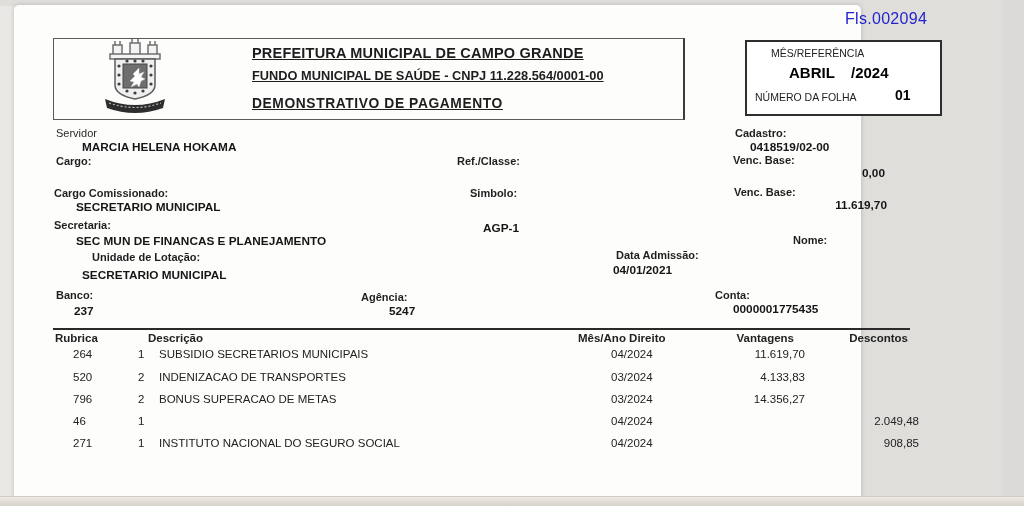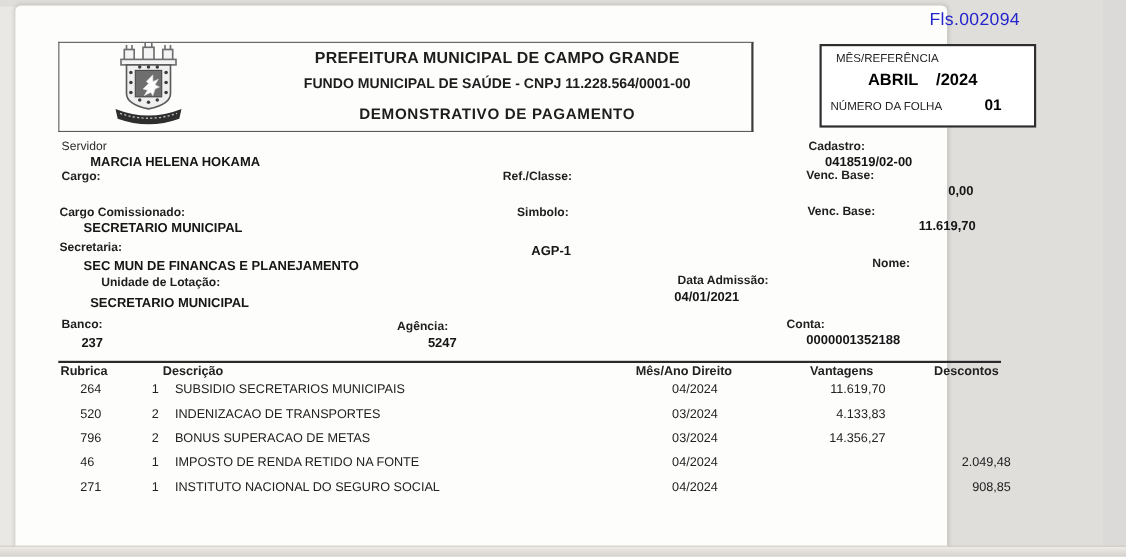--- a/index.html
+++ b/index.html
@@ -9,27 +9,27 @@
   #right-strip{position:absolute;left:1003px;top:0;width:21px;height:498px;background:#dbdad8;}
   #page{position:absolute;left:14px;top:5px;width:847px;height:493px;background:#fdfdfc;
         border-radius:5px 5px 0 0;box-shadow:0 0 5px rgba(0,0,0,.18);}
   #bottom-bar{position:absolute;left:0;bottom:0;width:1024px;height:9px;
         background:linear-gradient(#eeebe7,#d5d1cb);border-top:1px solid #cfcbc4;}
   .abs{position:absolute;}
   .ink{color:#1d1d1d;}
   #fls{left:845px;top:10px;font-size:16px;letter-spacing:.3px;}
   
   #header-box{left:53px;top:38px;width:629px;height:80px;border:1px solid #5a5a5a;border-right:2px solid #3c3c3c;}
-  #title-col{left:252px;top:40px;width:400px;text-align:center;}
+  #title-col{left:252px;top:40px;width:400px;text-decoration:underline;}
   .t1{font-size:14.5px;font-weight:bold;letter-spacing:.2px;margin-top:5px;}
   .t2{font-size:12.8px;font-weight:bold;margin-top:7px;}
   .t3{font-size:13.8px;font-weight:bold;letter-spacing:.6px;margin-top:13px;}
   #ref-box{left:745px;top:40px;width:193px;height:72px;border:2px solid #2e2e2e;background:#fff;}
   #ref-box .small{font-size:10.5px;color:#222;}
-  #ref-label{left:13px;top:5px;text-align:right;}
+  #ref-label{left:24px;top:5px;text-align:right;}
   #ref-month{left:42px;top:22px;font-size:15px;font-weight:bold;}
   #ref-year{left:104px;top:22px;font-size:15px;font-weight:bold;}
   #sheet-label{left:8px;top:49px;}
   #sheet-num{left:148px;top:45px;font-size:14px;font-weight:bold;}
   #logo{left:93px;top:39px;}
   
   .lbl{font-size:11px;font-weight:bold;color:#1f1f1f;white-space:nowrap;}
   .lbl-reg{font-size:11px;color:#2a2a2a;white-space:nowrap;}
   .val{font-size:11.8px;font-weight:bold;color:#161616;white-space:nowrap;}
   .rt{text-align:right;}
@@ -137,21 +137,21 @@
     <div class="abs lbl" style="left:42px;top:246px;padding-left:36px;">Unidade de Lotação:</div>
     <div class="abs lbl" style="left:602px;top:244px;">Data Admissão:</div>
     <div class="abs val" style="left:599px;top:258px;">04/01/2021</div>
     <div class="abs val" style="left:68px;top:263px;">SECRETARIO MUNICIPAL</div>
 
     <div class="abs lbl" style="left:42px;top:284px;">Banco:</div>
     <div class="abs val" style="left:60px;top:299px;">237</div>
     <div class="abs lbl" style="left:347px;top:286px;">Agência:</div>
     <div class="abs val" style="left:375px;top:299px;">5247</div>
     <div class="abs lbl" style="left:701px;top:284px;">Conta:</div>
-    <div class="abs val" style="left:719px;top:297px;">0000001352188</div>
+    <div class="abs val" style="left:719px;top:297px;">0000001775435</div>
 
     <div id="table-topline" class="abs" style="left:39px;top:323px;"></div>
 
     <div class="abs row" style="left:39px;top:327px;">
       <span class="cell th c-rub" style="left:2px;">Rubrica</span>
       <span class="cell th c-desc">Descrição</span>
       <span class="cell th" style="left:525px;">Mês/Ano Direito</span>
       <span class="cell th c-van">Vantagens</span>
       <span class="cell th c-dsc">Descontos</span>
     </div>
@@ -176,21 +176,20 @@
       <span class="cell c-rub">796</span>
       <span class="cell c-tipo">2</span>
       <span class="cell c-desc">BONUS SUPERACAO DE METAS</span>
       <span class="cell c-mes">03/2024</span>
       <span class="cell c-van">14.356,27</span>
       <span class="cell c-dsc"></span>
     </div>
     <div class="abs row" style="top:410px;">
       <span class="cell c-rub">46</span>
       <span class="cell c-tipo">1</span>
-      <span class="cell c-desc">IMPOSTO DE RENDA RETIDO NA FONTE</span>
       <span class="cell c-mes">04/2024</span>
       <span class="cell c-van"></span>
       <span class="cell c-dsc">2.049,48</span>
     </div>
     <div class="abs row" style="top:432px;">
       <span class="cell c-rub">271</span>
       <span class="cell c-tipo">1</span>
       <span class="cell c-desc">INSTITUTO NACIONAL DO SEGURO SOCIAL</span>
       <span class="cell c-mes">04/2024</span>
       <span class="cell c-van"></span>

